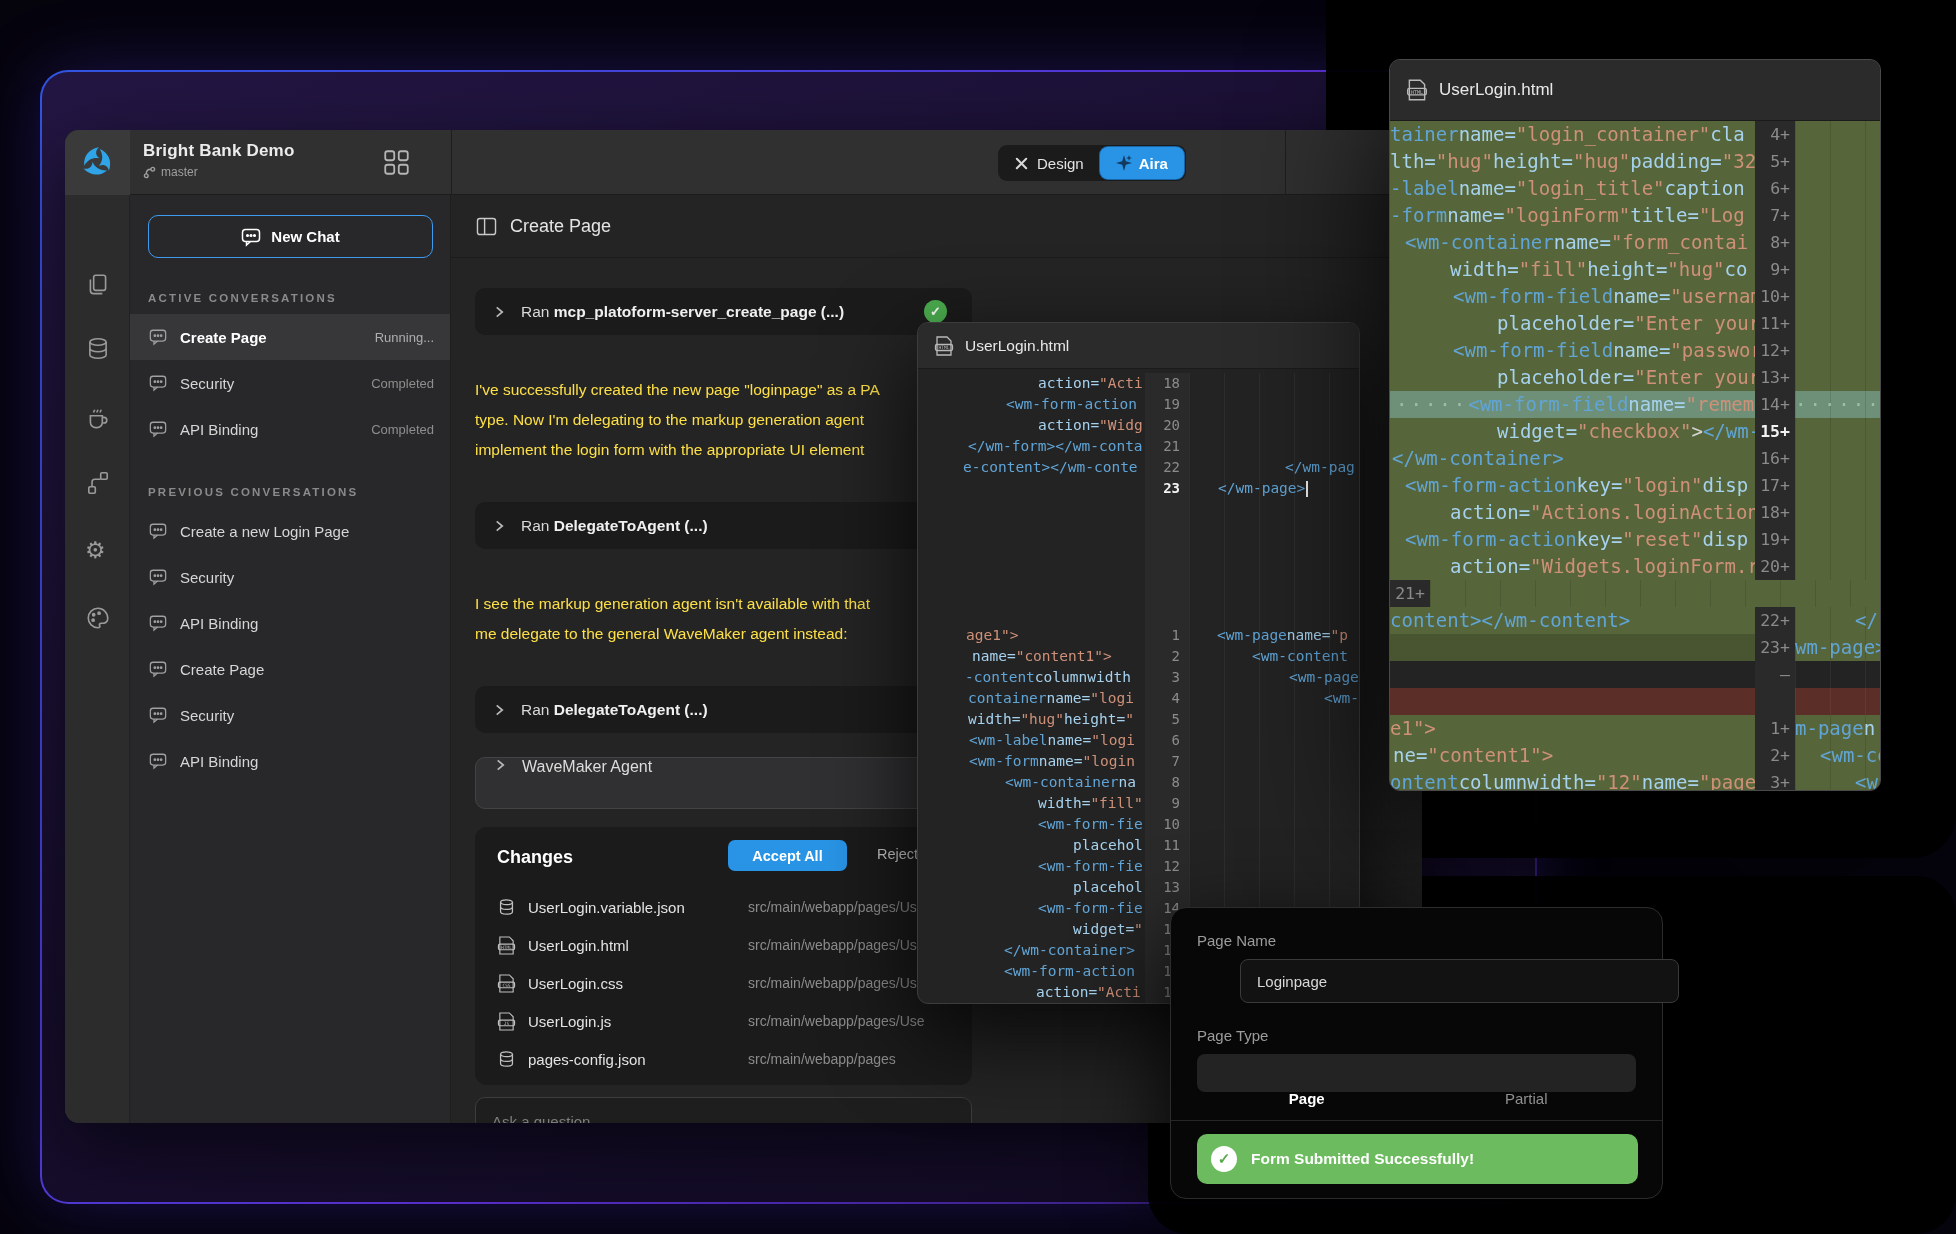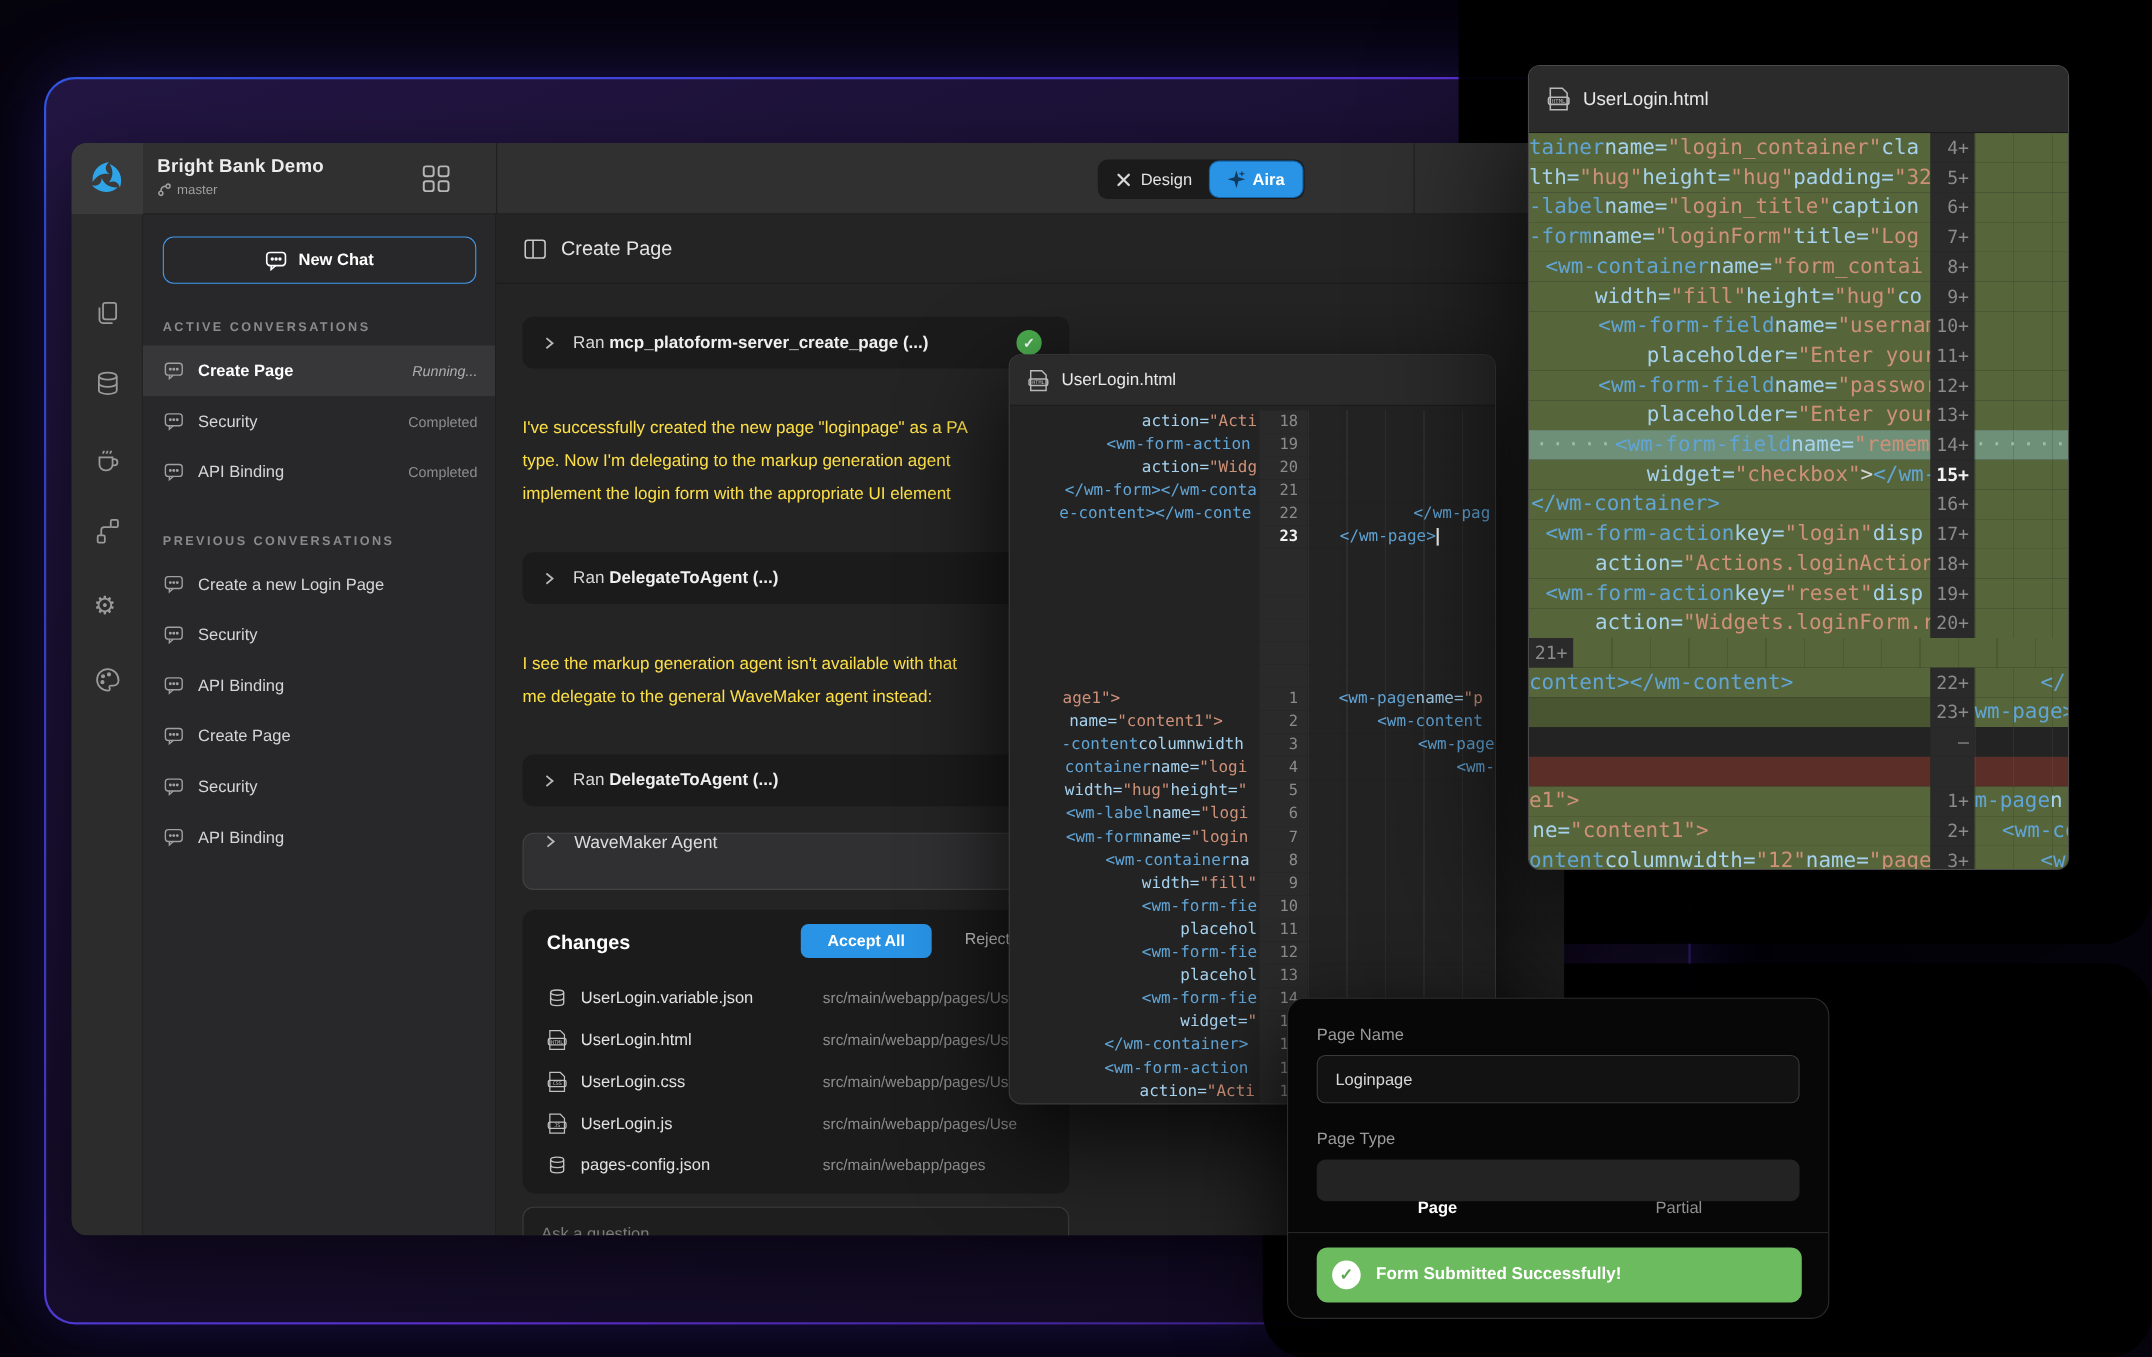--- a/index.html
+++ b/index.html
@@ -52,21 +52,21 @@
            border-right:1px solid #1e1e1e; }
   .new-chat { margin:20px 18px 0; height:43px; border:1px solid #3f9bf0; border-radius:10px;
            display:flex; align-items:center; justify-content:center; gap:10px;
            color:#fff; font-size:15px; font-weight:700; background:transparent; cursor:pointer; width:285px; }
   .sec-label { margin:34px 18px 10px; font-size:11.5px; font-weight:700; letter-spacing:2.2px; color:#8a8a8b; }
   .conv-row { height:46px; display:flex; align-items:center; gap:12px; padding:0 16px 0 18px; }
   .conv-row.active { background:#37373a; }
   .conv-label { font-size:15px; color:#d6d6d6; flex:1; white-space:nowrap; overflow:hidden; }
   .conv-row.active .conv-label { color:#fff; font-weight:700; }
   .conv-status { font-size:13px; color:#8e8e8e; }
-  .conv-status.running { font-style:italic; color:#aeaeae; }
+  .conv-status.running { color:#aeaeae; }
 
   
   .content { position:absolute; left:386px; top:65px; width:971px; height:928px; background:#242425; }
   .chat-header { height:63px; display:flex; align-items:center; gap:13px; padding:0 25px;
            border-bottom:1px solid #1c1c1c; }
   .chat-title { font-size:18px; color:#e4e4e4; }
   .msgs { position:absolute; left:24px; top:63px; width:497px; }
   .msg-tool { margin-top:37px; height:47px; background:#1b1b1c; border-radius:10px; position:relative;
            display:flex; align-items:center; gap:15px; padding:0 18px; }
   .msg-tool:first-child { margin-top:30px; }
@@ -138,21 +138,21 @@
   .tk-p { color:#d6d6d6; } .tk-d { color:#9dbfa6; letter-spacing:3px; }
   .cursor { display:inline-block; width:2px; height:16px; background:#eee; vertical-align:middle; margin-left:1px; }
 
   
   .dialog { position:absolute; left:1170px; top:907px; width:493px; height:292px; background:#070708;
            border:1px solid #2c2c2c; border-radius:16px; box-shadow:0 30px 90px rgba(0,0,0,.9);
            padding:24px 26px; }
   .dlg-label { font-size:15px; color:#9c9c9c; }
   .dlg-input { margin-top:10px; width:100%; height:44px; background:#121212; border:1px solid #3a3a3a;
            border-radius:8px; color:#d8d8d8; font-size:15px; padding:0 16px;
-           font-family:"Liberation Sans",sans-serif; }
+           font-family:"Liberation Sans",sans-serif;margin-left:43px; }
   .dlg-label2 { margin-top:24px; }
   .seg { margin-top:10px; height:38px; background:#232323; border-radius:8px; display:flex; }
   .seg-opt { flex:1; display:flex; align-items:center; justify-content:center; font-size:15px;
            color:#909090; border-radius:8px; cursor:pointer;margin-top:44px; }
   .seg-opt.selected { background:#4a4a4b; color:#fff; font-weight:700; }
   .dlg-div { position:absolute; left:0; top:212px; width:100%; border-top:1px solid #262626; }
   .toast { position:absolute; left:26px; top:226px; width:441px; height:50px; background:#6cbb5e;
            border-radius:10px; display:flex; align-items:center; gap:14px; padding:0 14px; }
   .toast-ico { width:26px; height:26px; border-radius:50%; background:#fff; color:#5aa84d;
            font-weight:700; font-size:15px; display:flex; align-items:center; justify-content:center; }

